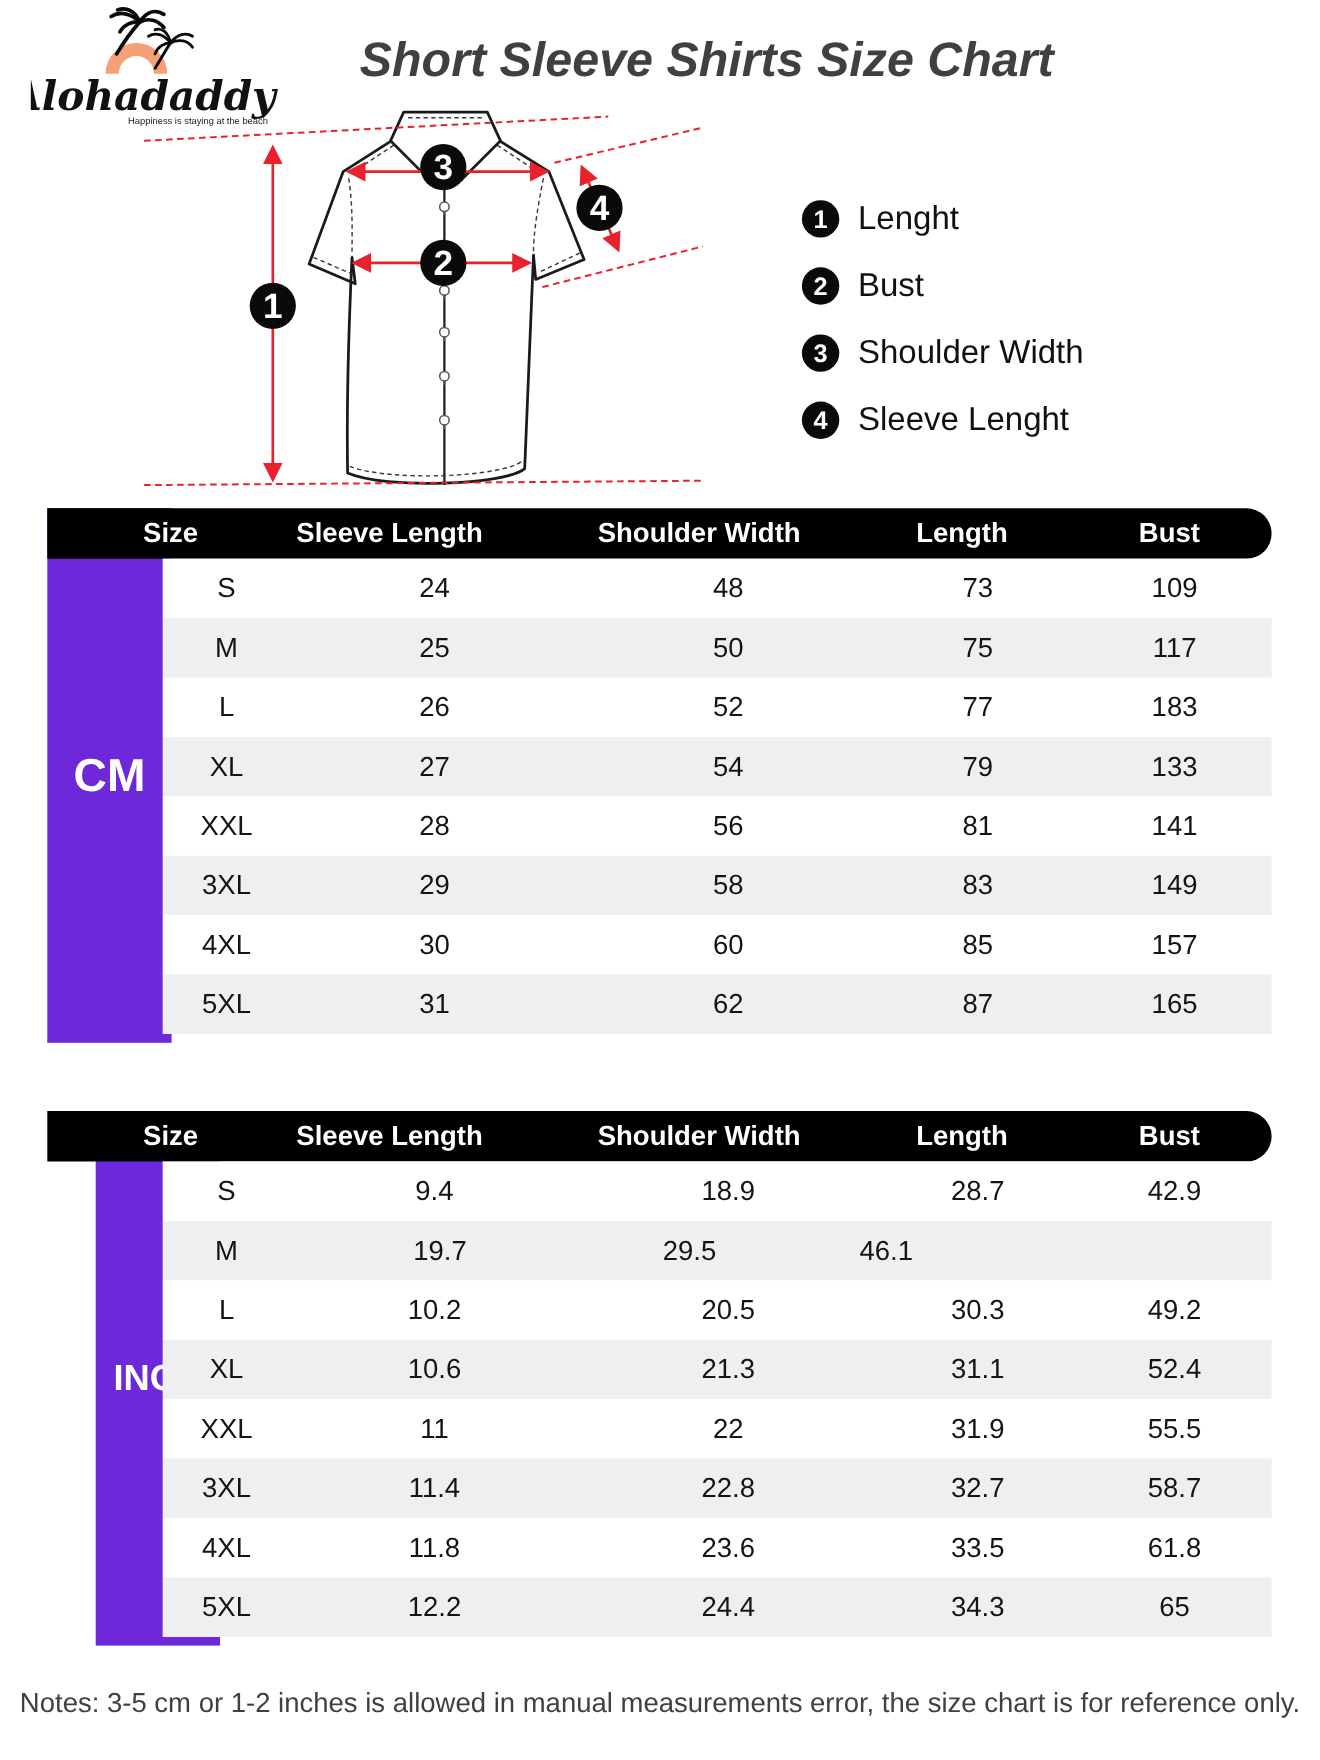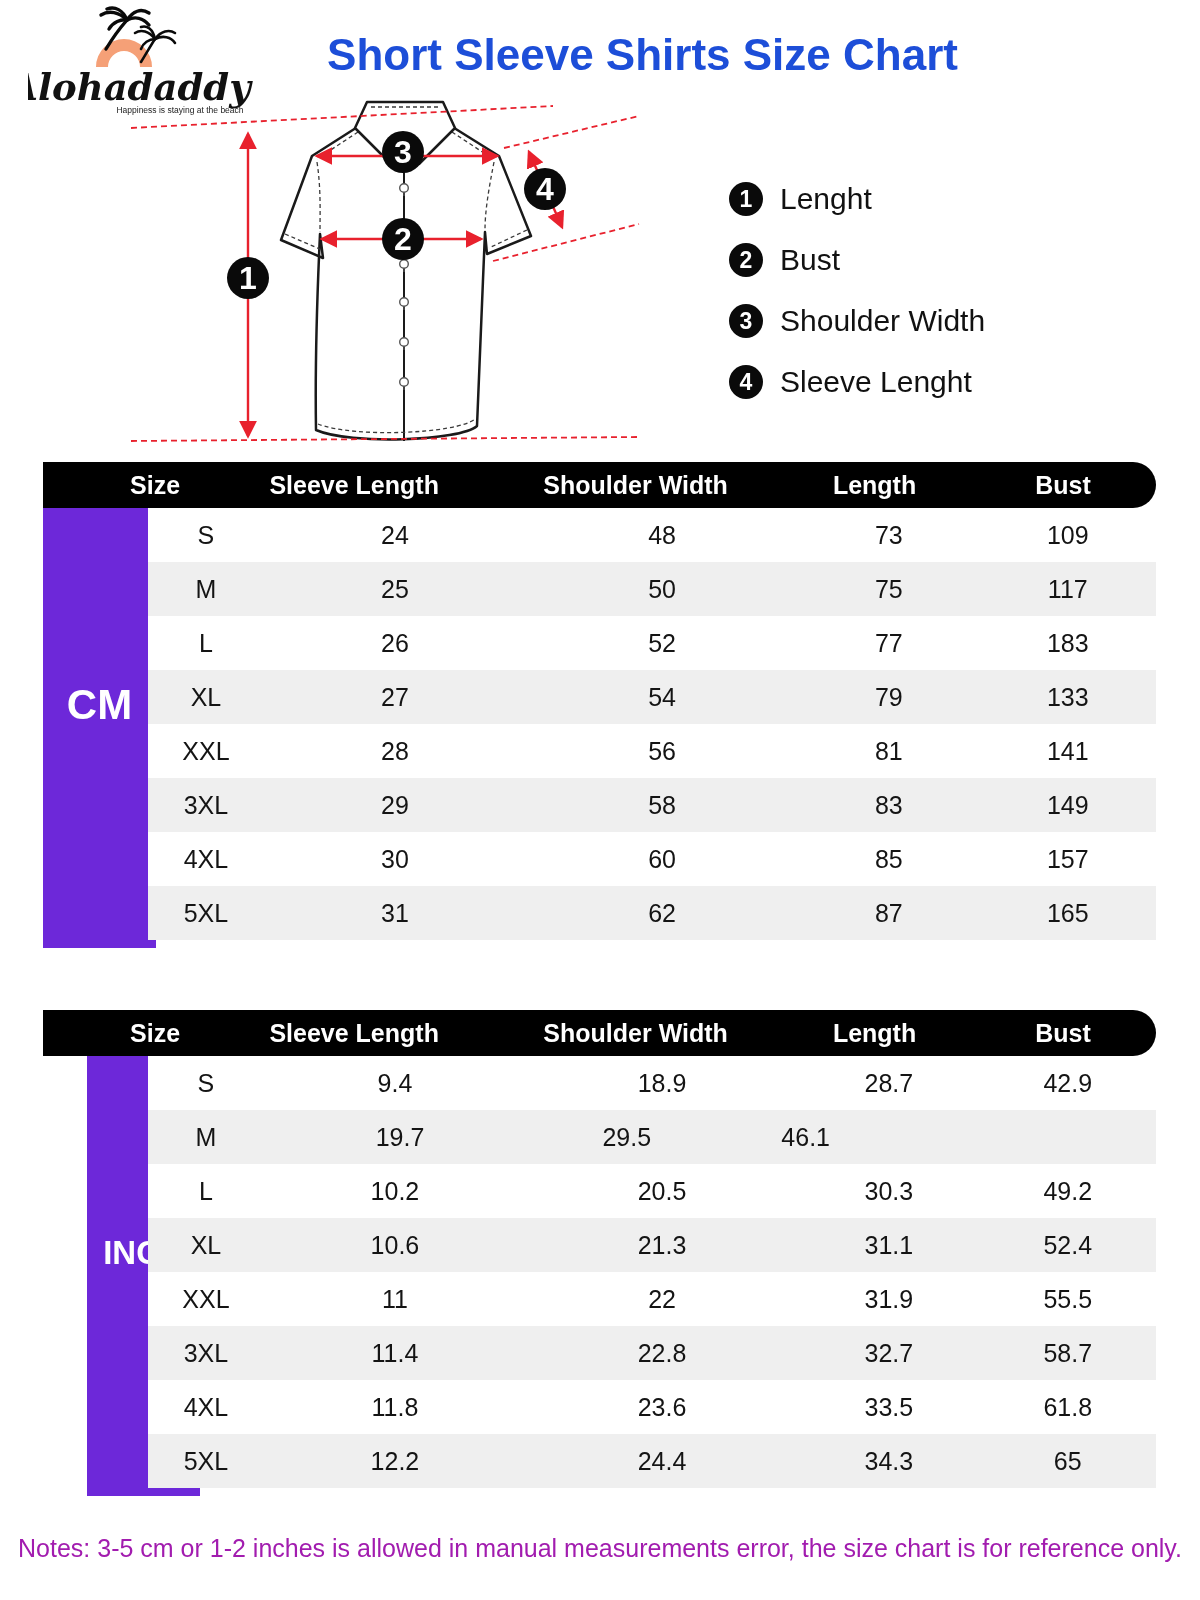--- a/index.html
+++ b/index.html
@@ -4,21 +4,21 @@
 <style>
   html,body{margin:0;padding:0;background:#fff;}
   .page{position:relative;width:1200px;height:1600px;background:#fff;overflow:hidden;
         font-family:"Liberation Sans",sans-serif;}
 
   
   .logo{position:absolute;left:28px;top:6px;width:250px;height:112px;}
 
   
   .title{position:absolute;top:30px;left:85px;right:0;margin:0;text-align:center;
-         font-size:44px;font-weight:bold;color:#1d4ed8;}
+         font-size:44px;font-weight:bold;color:#404040;font-style:italic;}
 
   
   .figure{position:absolute;left:125px;top:88px;width:520px;height:360px;}
   .shirt-line{fill:#fff;stroke:#1a1a1a;stroke-width:2.5;stroke-linejoin:round;}
   .stitch{fill:none;stroke:#3a3a3a;stroke-width:1.3;stroke-dasharray:4 3;}
   .red{stroke:#e8212d;stroke-width:2.4;fill:none;}
   .reddash{stroke:#e8212d;stroke-width:1.8;fill:none;stroke-dasharray:6 4;}
   .callout-circle{fill:#0a0a0a;}
   .callout-text{fill:#fff;font-weight:bold;font-size:32px;text-anchor:middle;
                 font-family:"Liberation Sans",sans-serif;}
@@ -44,21 +44,21 @@
          background:#000;border-radius:0 23px 23px 0;padding-left:51px;
          color:#fff;font-weight:bold;font-size:25px;}
   .tbody{position:relative;z-index:1;margin-left:105px;width:1008px;background:#fff;}
   .trow{display:flex;height:54px;line-height:54px;font-size:25px;color:#141414;background:#fff;}
   .trow.alt{background:#efefef;}
   .cell{text-align:center;overflow:hidden;}
   .c0{width:11.5%;} .c1{width:26%;} .c2{width:27%;} .c3{width:18%;} .c4{width:17.5%;}
 
   
   .notes{position:absolute;top:1534px;left:0;width:100%;margin:0;text-align:center;
-         font-size:25px;color:#a21caf;}
+         font-size:25px;color:#404040;}
 </style>
 </head>
 <body>
 
 <div class="page">
 
   <div class="logo">
     <svg width="250" height="112" viewBox="0 0 250 112">
       <path d="M 68,61 A 28,28 0 0 1 124,61 L 112,61 A 16,16 0 0 0 80,61 Z" fill="#f5a077"></path>
       <g stroke="#0a0a0a" stroke-width="3.4" fill="none" stroke-linecap="round">

